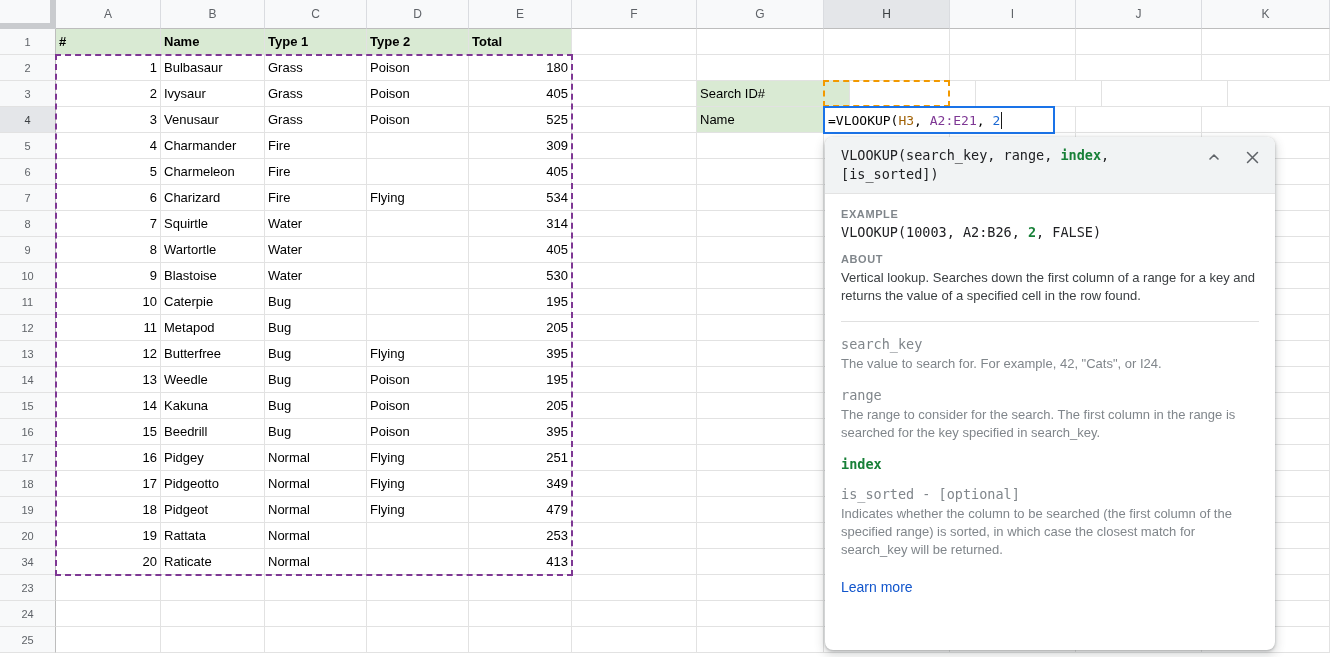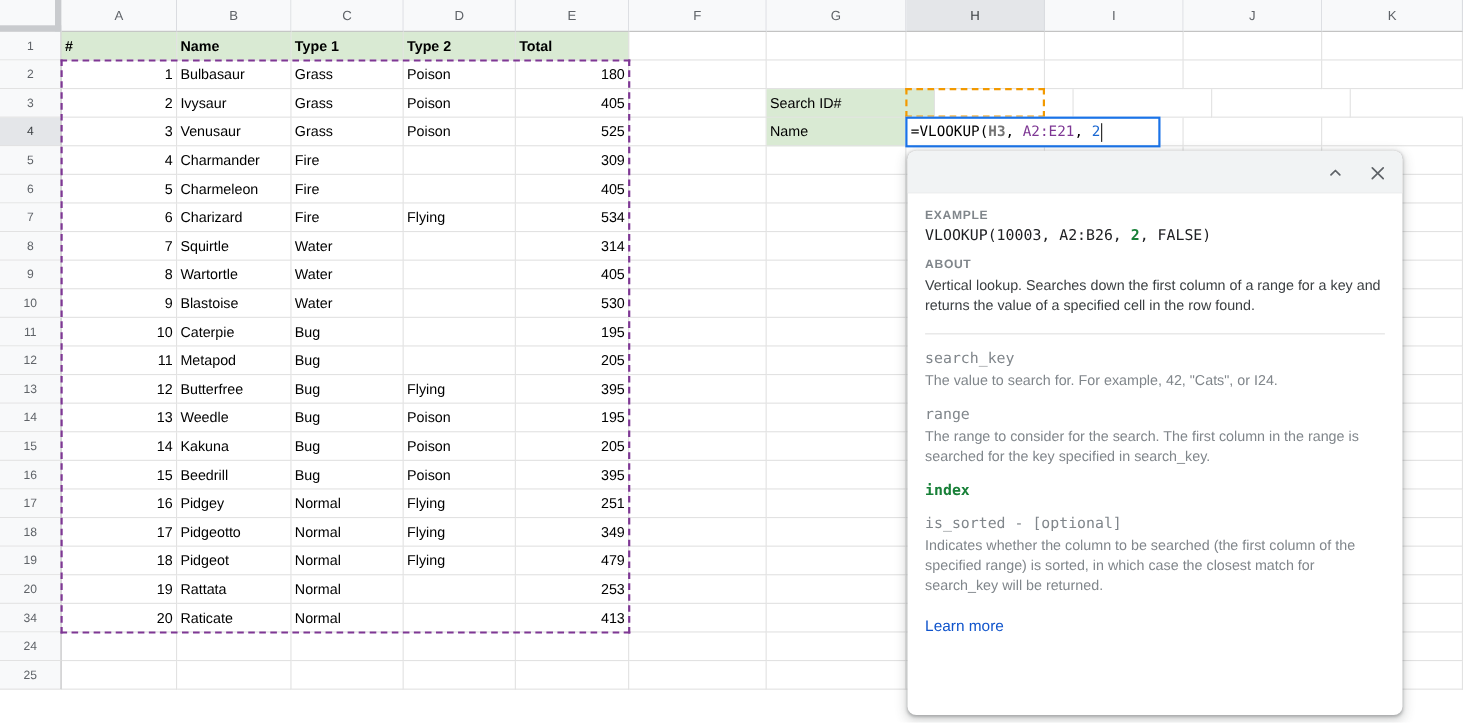--- a/index.html
+++ b/index.html
@@ -49,21 +49,21 @@
     border:2px dashed #F29900; box-sizing:border-box;
     pointer-events:none; z-index:4;
   }
   .formula-box {
     position:absolute; left:823px; top:106px; width:232px; height:28px;
     background:#fff; border:2px solid #1A73E8; box-sizing:border-box;
     display:flex; align-items:center; padding-left:3px; z-index:5;
     font-family:"DejaVu Sans Mono", monospace; font-size:13px; color:#000;
     white-space:pre;
   }
-  .tk-ref1 { color:#737373;font-weight:bold; }
+  .tk-ref1 { color:#a16207; }
   .tk-range { color:#7E3794; }
   .tk-num { color:#1967D2; }
   .caret { display:inline-block; width:1px; height:17px; background:#1A1A1A; margin-left:1px; }
   
   .help-popup {
     position:absolute; left:825px; top:137px; width:450px; height:513px;
     background:#fff; border-radius:8px; box-sizing:border-box; z-index:10;
     box-shadow:0 1px 3px rgba(60,64,67,.35), 0 4px 10px 2px rgba(60,64,67,.18);
     overflow:hidden;
   }
@@ -408,20 +408,34 @@
         <div class="cell" style="width: 102px;"></div>
         <div class="cell num" style="width: 103px;">413</div>
         <div class="cell" style="width: 125px;"></div>
         <div class="cell" style="width: 127px;"></div>
         <div class="cell" style="width: 126px;"></div>
         <div class="cell" style="width: 126px;"></div>
         <div class="cell" style="width: 126px;"></div>
         <div class="cell" style="width: 128px;"></div>
       </div>
       <div class="grid-row">
+        <div class="rh">23</div>
+        <div class="cell" style="width: 105px;"></div>
+        <div class="cell" style="width: 104px;"></div>
+        <div class="cell" style="width: 102px;"></div>
+        <div class="cell" style="width: 102px;"></div>
+        <div class="cell" style="width: 103px;"></div>
+        <div class="cell" style="width: 125px;"></div>
+        <div class="cell" style="width: 127px;"></div>
+        <div class="cell" style="width: 126px;"></div>
+        <div class="cell" style="width: 126px;"></div>
+        <div class="cell" style="width: 126px;"></div>
+        <div class="cell" style="width: 128px;"></div>
+      </div>
+      <div class="grid-row">
         <div class="rh">24</div>
         <div class="cell" style="width: 105px;"></div>
         <div class="cell" style="width: 104px;"></div>
         <div class="cell" style="width: 102px;"></div>
         <div class="cell" style="width: 102px;"></div>
         <div class="cell" style="width: 103px;"></div>
         <div class="cell" style="width: 125px;"></div>
         <div class="cell" style="width: 127px;"></div>
         <div class="cell" style="width: 126px;"></div>
         <div class="cell" style="width: 126px;"></div>
@@ -447,20 +461,21 @@
   <div class="range-box"></div>
 
   <div class="ref-box"></div>
 
   <div class="formula-box">
     <span>=VLOOKUP(</span><span class="tk-ref1">H3</span><span>, </span><span class="tk-range">A2:E21</span><span>, </span><span class="tk-num">2</span><span class="caret"></span>
   </div>
 
   <div class="help-popup">
     <div class="hp-header">
+      <div class="hp-syntax"><span>VLOOKUP(search_key, range, </span><span class="g">index</span><span>, [is_sorted])</span></div>
       <div class="hp-actions">
         <span class="hp-icon-btn">
           <svg width="16" height="16" viewBox="0 0 24 24">
               <path d="M6 15l6-6 6 6" fill="none" stroke="#5F6368" stroke-width="2.4" stroke-linecap="round" stroke-linejoin="round"></path>
             </svg>
         </span>
         <span class="hp-icon-btn">
           <svg width="17" height="17" viewBox="0 0 24 24">
               <path d="M5 5l14 14M19 5L5 19" fill="none" stroke="#5F6368" stroke-width="2.2" stroke-linecap="round"></path>
             </svg>

